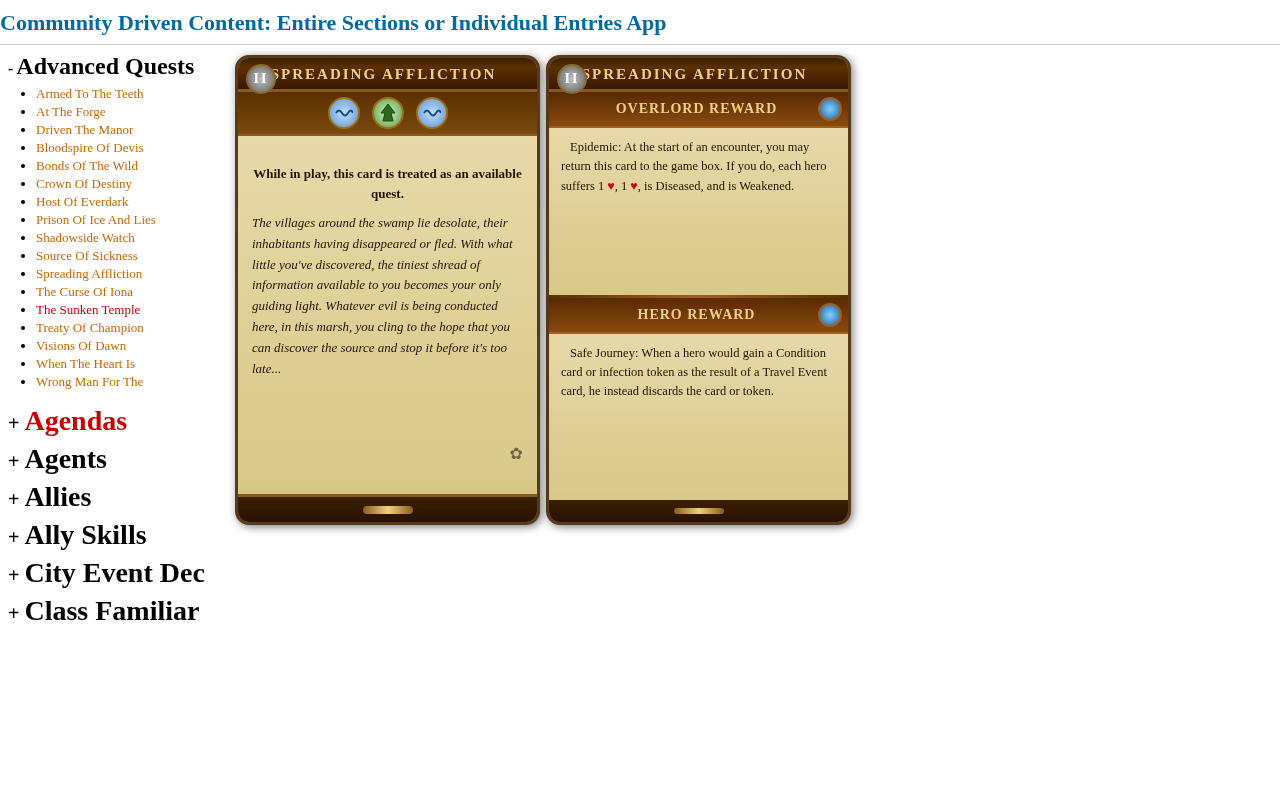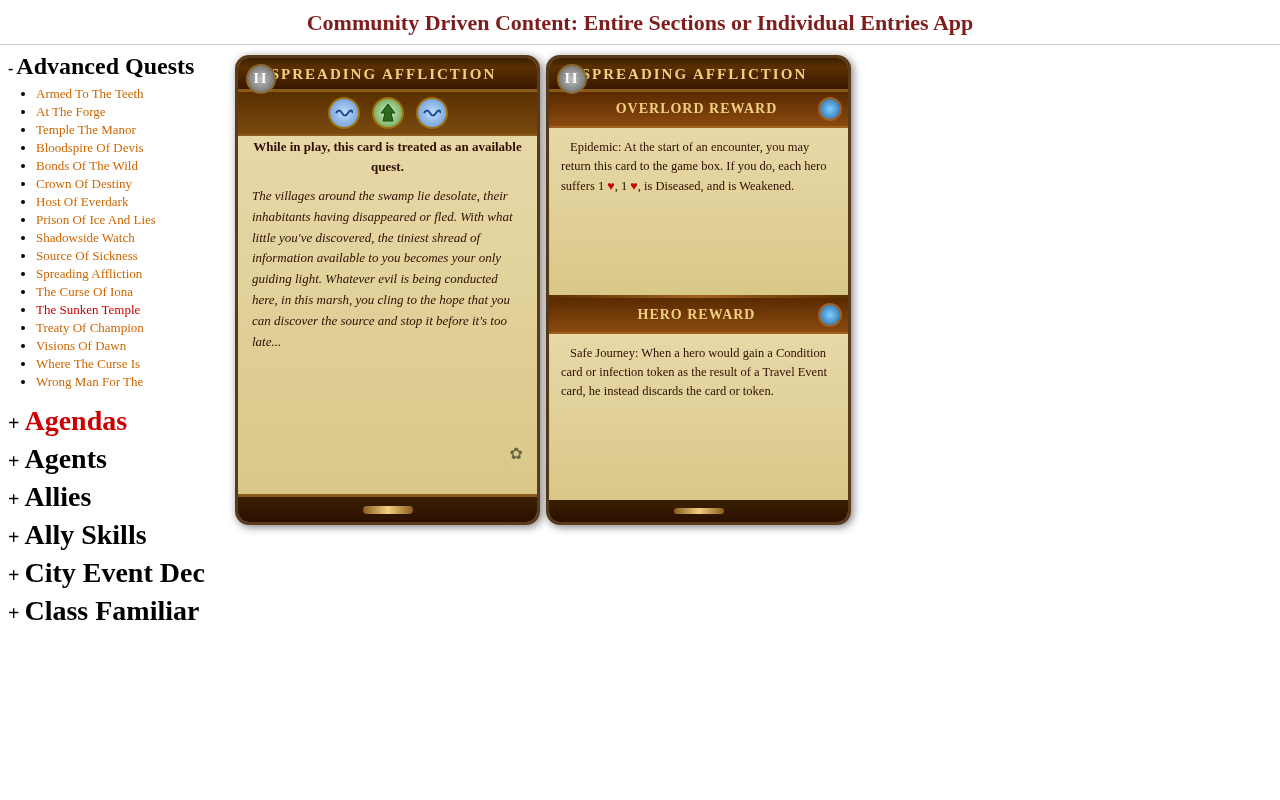--- a/index.html
+++ b/index.html
@@ -5,25 +5,25 @@
     * { margin: 0; padding: 0; box-sizing: border-box; }
     body {
       font-family: Times New Roman, serif;
       background: #fff;
       color: #000;
       font-size: 14px;
     }
 
     .top-banner {
       background: #fff;
-      text-align: center;
+      text-align: left;
       padding: 10px 0 8px 0;
       font-size: 22px;
       font-weight: bold;
-      color: #7f1d1d;
+      color: #0369a1;
       border-bottom: 1px solid #ccc;
     }
 
     .main-layout {
       display: flex;
       flex-direction: row;
       position: relative;
     }
 
     .sidebar {
@@ -165,21 +165,21 @@
       border-radius: 50%;
       border: 2px solid #a0700a;
       display: flex;
       align-items: center;
       justify-content: center;
     }
 
     .card-body {
       background: linear-gradient(to bottom, #e8d8a8 0%, #d8c888 100%);
       flex: 1;
-      padding: 1px 14px;
+      padding: 28px 14px;
       font-family: 'Palatino Linotype', Georgia, serif;
       font-size: 13px;
       line-height: 1.5;
       position: relative;
     }
 
     .card-body-bold-text {
       text-align: center;
       font-weight: bold;
       font-size: 13px;
@@ -283,34 +283,34 @@
   <div class="sidebar">
 
     <div class="advanced-quests-label">
       <span style="font-size:16px; cursor:pointer;">-</span>
       <span style="font-size:24px; font-weight:bold;">Advanced Quests</span>
     </div>
 
     <ul class="quest-list">
       <li><a href="#">Armed To The Teeth</a></li>
       <li><a href="#">At The Forge</a></li>
-      <li><a href="#">Temple The Manor</a></li>
+      <li><a href="#">Driven The Manor</a></li>
       <li><a href="#">Bloodspire Of Devis</a></li>
       <li><a href="#">Bonds Of The Wild</a></li>
       <li><a href="#">Crown Of Destiny</a></li>
       <li><a href="#">Host Of Everdark</a></li>
       <li><a href="#">Prison Of Ice And Lies</a></li>
       <li><a href="#">Shadowside Watch</a></li>
       <li><a href="#">Source Of Sickness</a></li>
       <li><a href="#">Spreading Affliction</a></li>
       <li><a href="#">The Curse Of Iona</a></li>
       <li><a href="#" class="active">The Sunken Temple</a></li>
       <li><a href="#">Treaty Of Champion</a></li>
       <li><a href="#">Visions Of Dawn</a></li>
-      <li><a href="#">Where The Curse Is</a></li>
+      <li><a href="#">When The Heart Is</a></li>
       <li><a href="#">Wrong Man For The</a></li>
     </ul>
 
     <div class="section-list-item" style="color: #cc0000;">
       <span class="plus">+</span>
       <span>Agendas</span>
     </div>
 
     <div class="section-list-item">
       <span class="plus">+</span>

